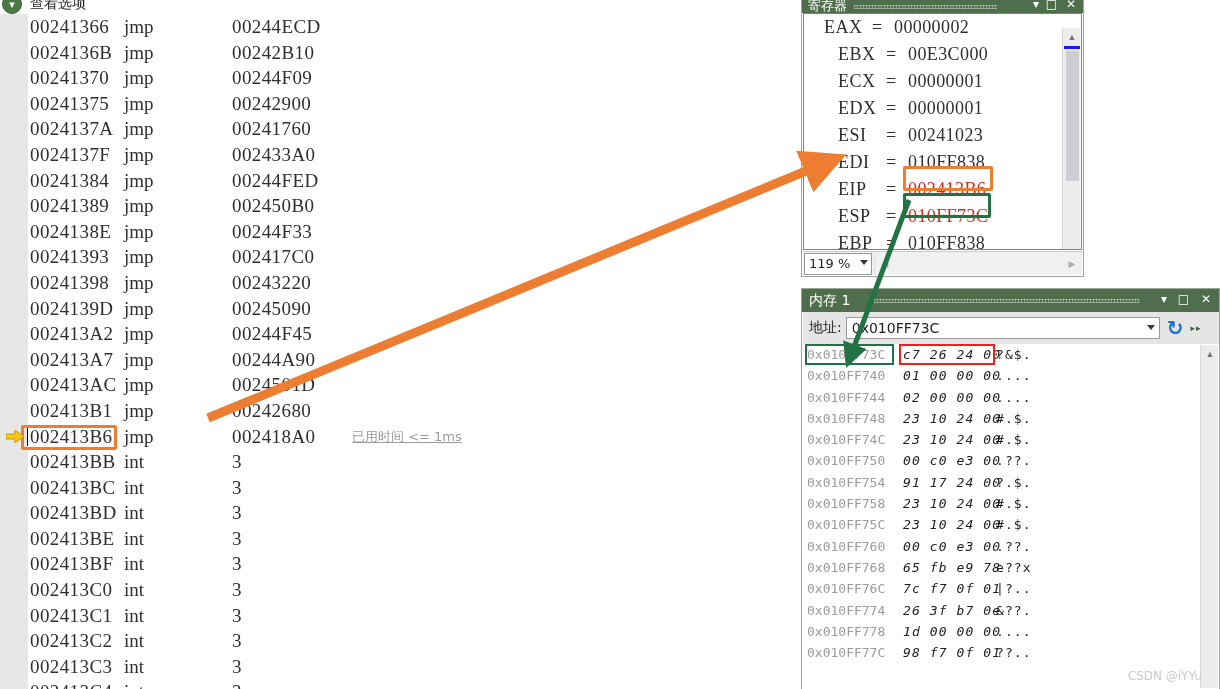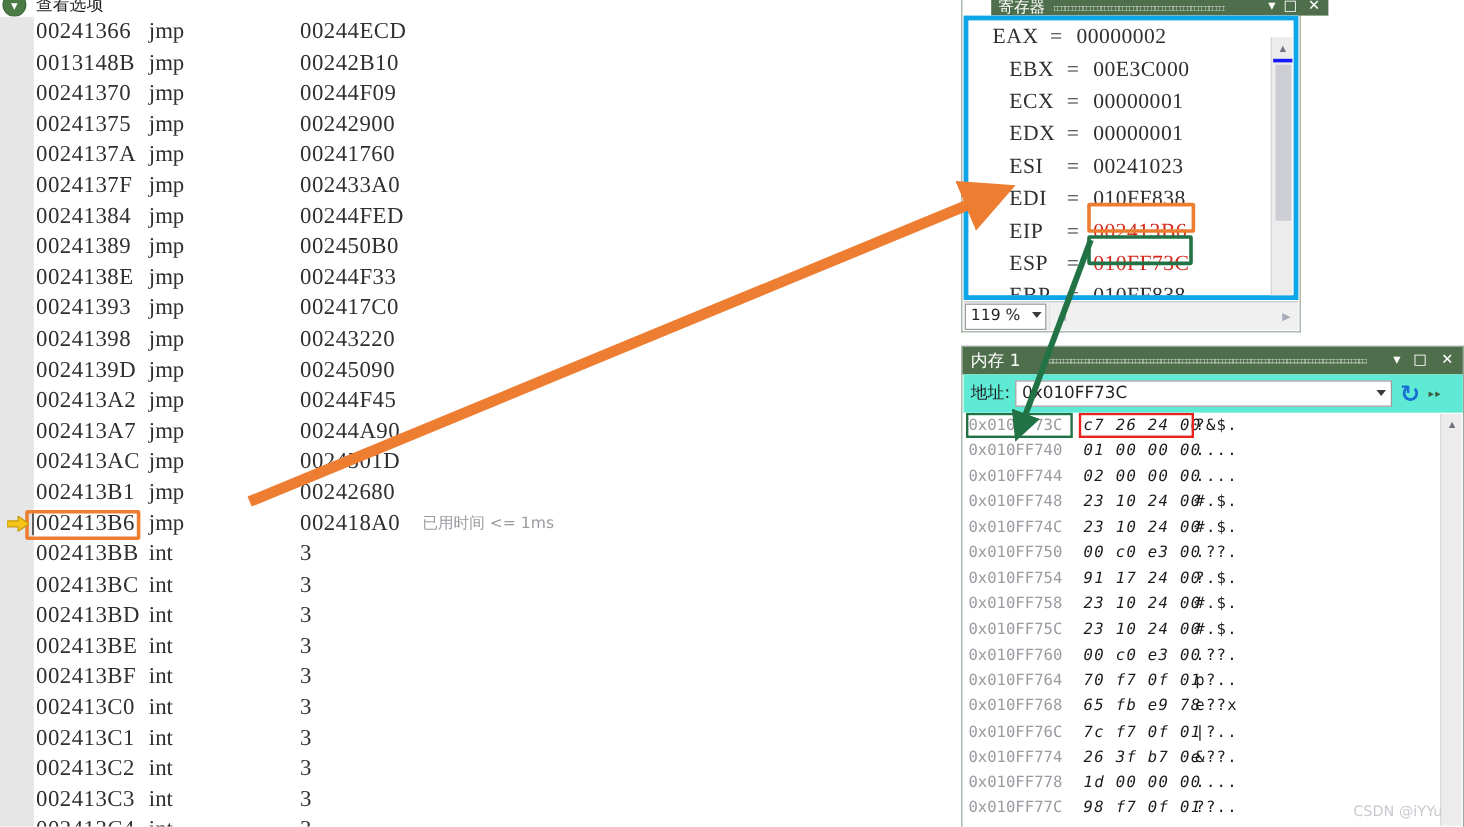--- a/index.html
+++ b/index.html
@@ -74,31 +74,32 @@
     left: 30px;
     letter-spacing: 0.4px;
   }
   .asm-mnem {
     position: absolute;
     left: 124px;
     font-family: "Liberation Serif", serif;
   }
   .asm-oper {
     position: absolute;
-    left: 250px;
+    left: 232px;
     letter-spacing: 0.4px;
     text-align: center;
   }
   .asm-note {
     position: absolute;
     left: 352px;
     font-size: 13px;
     color: #9a9aa0;
     font-family: "DejaVu Sans", sans-serif;
     line-height: 25.6px;
+    text-decoration: underline;
   }
   
   .asm-row.current .asm-addr {
     position: absolute;
     left: 30px;
   }
   #current-marker {
     position: absolute;
     left: 6px; top: 6px;
     width: 18px; height: 13px;
@@ -128,21 +129,20 @@
     background: #ffffff;
     border: 1px solid #9aa89a;
     border-top: none;
   }
   #reg-titlebar {
     position: absolute;
     left: 0; top: 0;
     width: 281px; height: 13px;
     background: #4f6f4c;
     overflow: hidden;
-    margin-left: 24px;
   }
   #reg-title-text {
     position: absolute;
     left: 6px; top: -3px;
     color: #ffffff;
     font-size: 13px;
     font-family: "DejaVu Sans", sans-serif;
     white-space: nowrap;
   }
   .titlebar-dots {
@@ -157,21 +157,21 @@
     color: #ffffff;
     font-size: 12px;
     font-family: "DejaVu Sans", sans-serif;
     line-height: 13px;
   }
   #reg-body {
     position: absolute;
     left: 1px; top: 13px;
     width: 279px; height: 237px;
     background: #ffffff;
-    border: 4px solid #0ea5e9;
+    border: 1px solid #0ea5e9;
     overflow: hidden;
   }
   .reg-row {
     height: 27px;
     line-height: 27px;
     font-family: "Liberation Serif", serif;
     font-size: 18px;
     color: #2f2f33;
     white-space: nowrap;
     position: relative;
@@ -298,21 +298,21 @@
     left: 7px; top: 3px;
     color: #ffffff;
     font-size: 14px;
     font-family: "DejaVu Sans", sans-serif;
     white-space: nowrap;
   }
   #mem-toolbar {
     position: absolute;
     left: 1px; top: 23px;
     width: 416px; height: 32px;
-    background: #5eead4;
+    background: #e5e5e5;
     display: flex; align-items: center;
   }
   #mem-addr-label {
     margin-left: 6px;
     font-size: 14px;
     color: #1f1f1f;
     font-family: "DejaVu Sans", sans-serif;
     white-space: nowrap;
   }
   #mem-addr-combo {
@@ -435,21 +435,21 @@
   </div>
 
   <div id="disasm-gutter"></div>
   <div id="disasm-rows">
       <div class="asm-row">
         <span class="asm-addr">00241366</span>
         <span class="asm-mnem">jmp</span>
         <span class="asm-oper">00244ECD</span>
       </div>
       <div class="asm-row">
-        <span class="asm-addr">0013148B</span>
+        <span class="asm-addr">0024136B</span>
         <span class="asm-mnem">jmp</span>
         <span class="asm-oper">00242B10</span>
       </div>
       <div class="asm-row">
         <span class="asm-addr">00241370</span>
         <span class="asm-mnem">jmp</span>
         <span class="asm-oper">00244F09</span>
       </div>
       <div class="asm-row">
         <span class="asm-addr">00241375</span>
@@ -727,25 +727,20 @@
         </div>
         <div class="mem-row">
           <span class="mem-addr">0x010FF75C</span>
           <span class="mem-bytes">23 10 24 00</span>
           <span class="mem-ascii">#.$.</span>
         </div>
         <div class="mem-row">
           <span class="mem-addr">0x010FF760</span>
           <span class="mem-bytes">00 c0 e3 00</span>
           <span class="mem-ascii">.??.</span>
-        </div>
-        <div class="mem-row">
-          <span class="mem-addr">0x010FF764</span>
-          <span class="mem-bytes">70 f7 0f 01</span>
-          <span class="mem-ascii">p?..</span>
         </div>
         <div class="mem-row">
           <span class="mem-addr">0x010FF768</span>
           <span class="mem-bytes">65 fb e9 78</span>
           <span class="mem-ascii">e??x</span>
         </div>
         <div class="mem-row">
           <span class="mem-addr">0x010FF76C</span>
           <span class="mem-bytes">7c f7 0f 01</span>
           <span class="mem-ascii">|?..</span>

